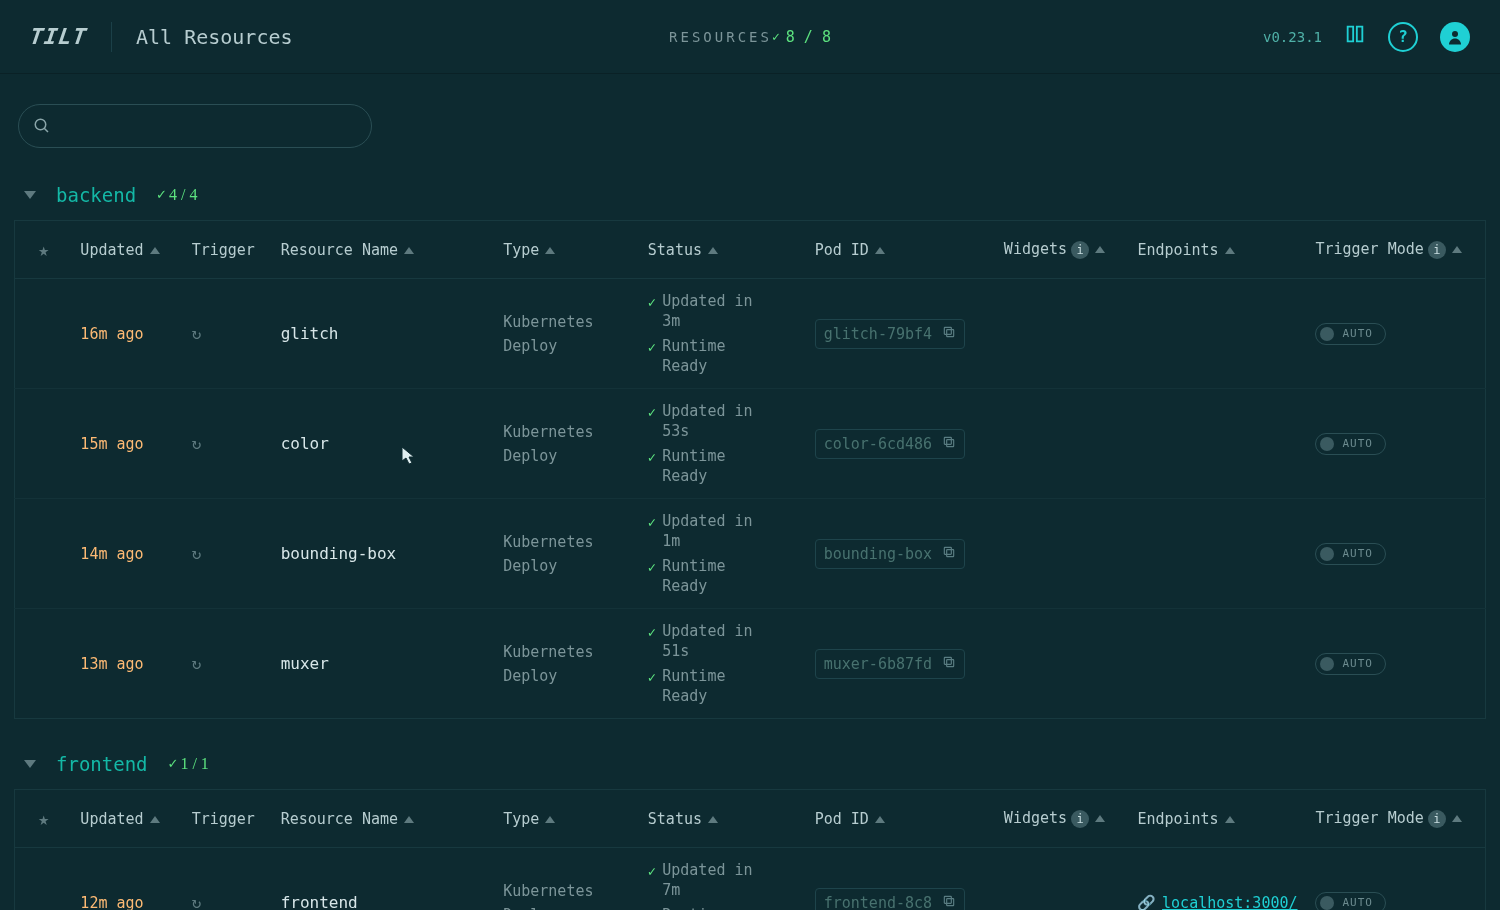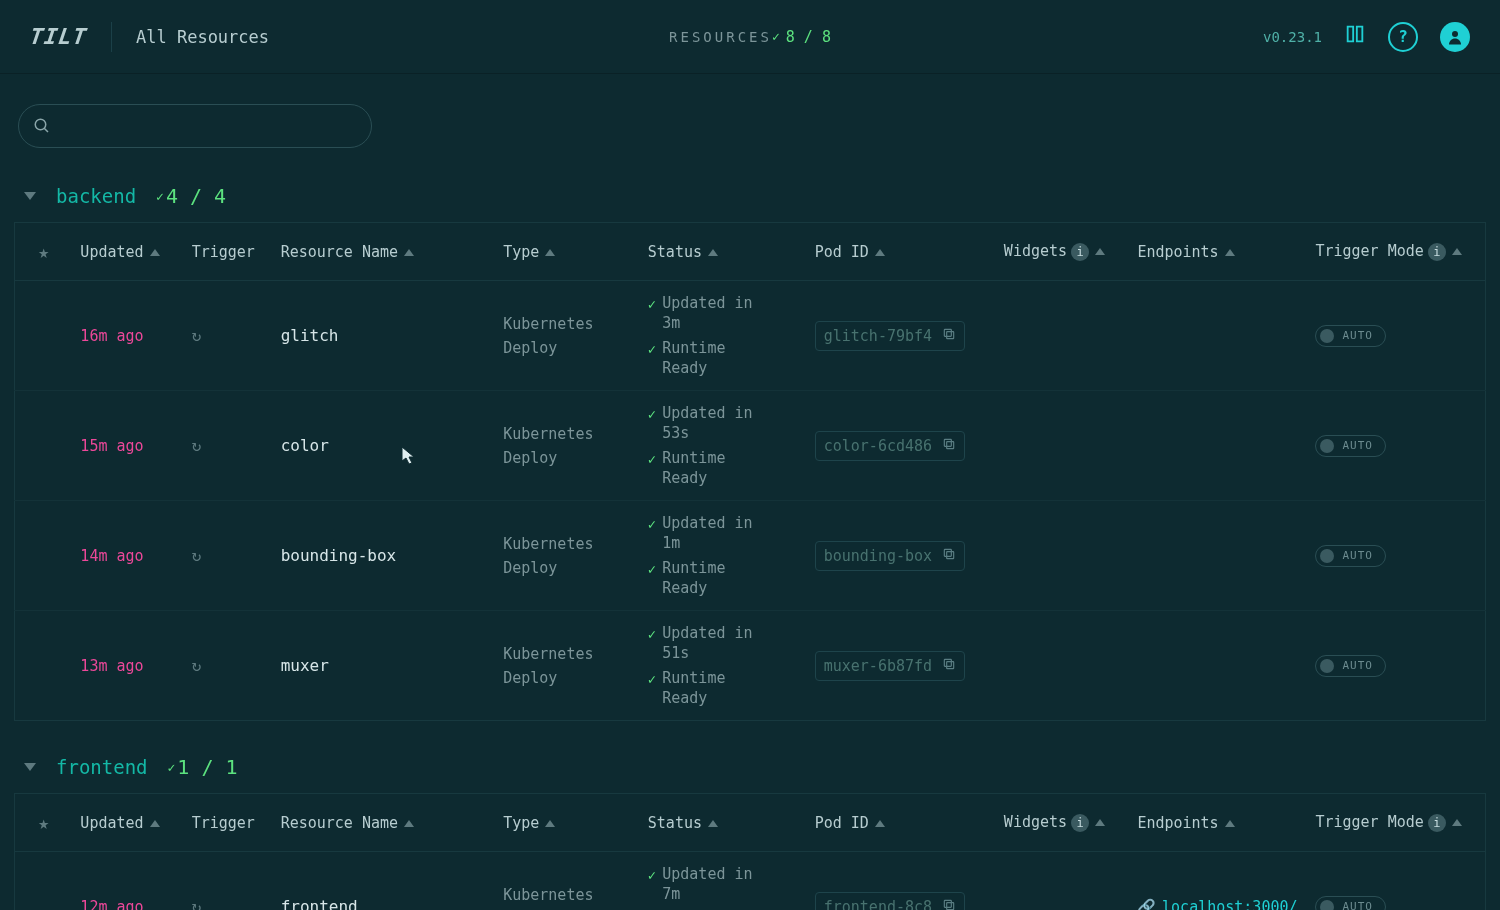--- a/index.html
+++ b/index.html
@@ -23,21 +23,21 @@
   .topbar-left { display: flex; align-items: center; gap: 24px; }
   .logo {
     font-weight: 800;
     font-size: 22px;
     letter-spacing: 1px;
     color: #b7cdd0;
     font-style: italic;
     transform: skewX(-8deg);
   }
   .divider-v { width: 1px; height: 30px; background: #1b4048; }
-  .page-title { color: #b7cdd0; font-size: 17px; }
+  .page-title { color: #b7cdd0; font-size: 20px; }
   .topbar-center {
     position: absolute;
     left: 50%;
     transform: translateX(-50%);
     display: flex; align-items: center; 
   }
   .resources-label { color: #7c9599; letter-spacing: 3px; font-size: 14px;}
   .count-chip { color: #5ce27f; font-size: 15px; display: flex; align-items: center; gap: 4px;}
   .check-small::before{content:"✓"; color:#5ce27f; font-size:13px; margin-right:2px;}
   .topbar-right {
@@ -73,21 +73,21 @@
 
   .group-hdr {
     display: flex; align-items: center; gap: 20px;
     padding: 0 0 14px 10px;
   }
   .caret-down {
     width:0;height:0;border-left:6px solid transparent;border-right:6px solid transparent;
     border-top:8px solid #5e7a7f;
   }
   .group-name { color: #14b8a6; font-size: 19px; }
-  .group-count { color:#5ce27f; font-size:20px; display:flex; align-items:center;}
+  .group-count { color:#5ce27f; font-size:16px; display:flex; align-items:center;font-family:Liberation Serif, serif;}
   .group-count::before{content:"✓"; font-size:13px; margin-right:2px;}
 
   table {
     width: 100%;
     border-collapse: collapse;
     border: 1px solid #17393f;
     margin-bottom: 34px;
     table-layout: fixed;
   }
   thead th {
@@ -117,21 +117,21 @@
   .col-trigger { width: 80px; }
   .col-name { width: 200px; }
   .col-type { width: 130px; }
   .col-status { width: 150px; }
   .col-pod { width: 170px; }
   .col-widgets { width: 120px; margin-top: 42px; }
   .col-endpoints { width: 160px; }
   .col-mode { width: 160px; }
 
   .star { color:#5e7a7f; font-size:18px; }
-  .updated { color:#ec4899; }
+  .updated { color:#fdba74; }
   .reload-icon { color:#5e7a7f; font-size:16px; }
   .rname { color:#d7e6e8; font-size:16px;}
   .type-cell { color:#7c9599; line-height:1.6; }
   .status-cell { display:flex; flex-direction:column; gap:4px; }
   .status-line { display:flex; align-items:flex-start; gap:6px; line-height:1.35;}
   .status-line .ck { color:#5ce27f; font-size:14px; margin-top:2px;}
   .status-line .txt { color:#7c9599; max-width:100px;}
   .pod-pill {
     display:inline-flex; align-items:center; gap:10px;
     border:1px solid #1e444b; border-radius:4px;

